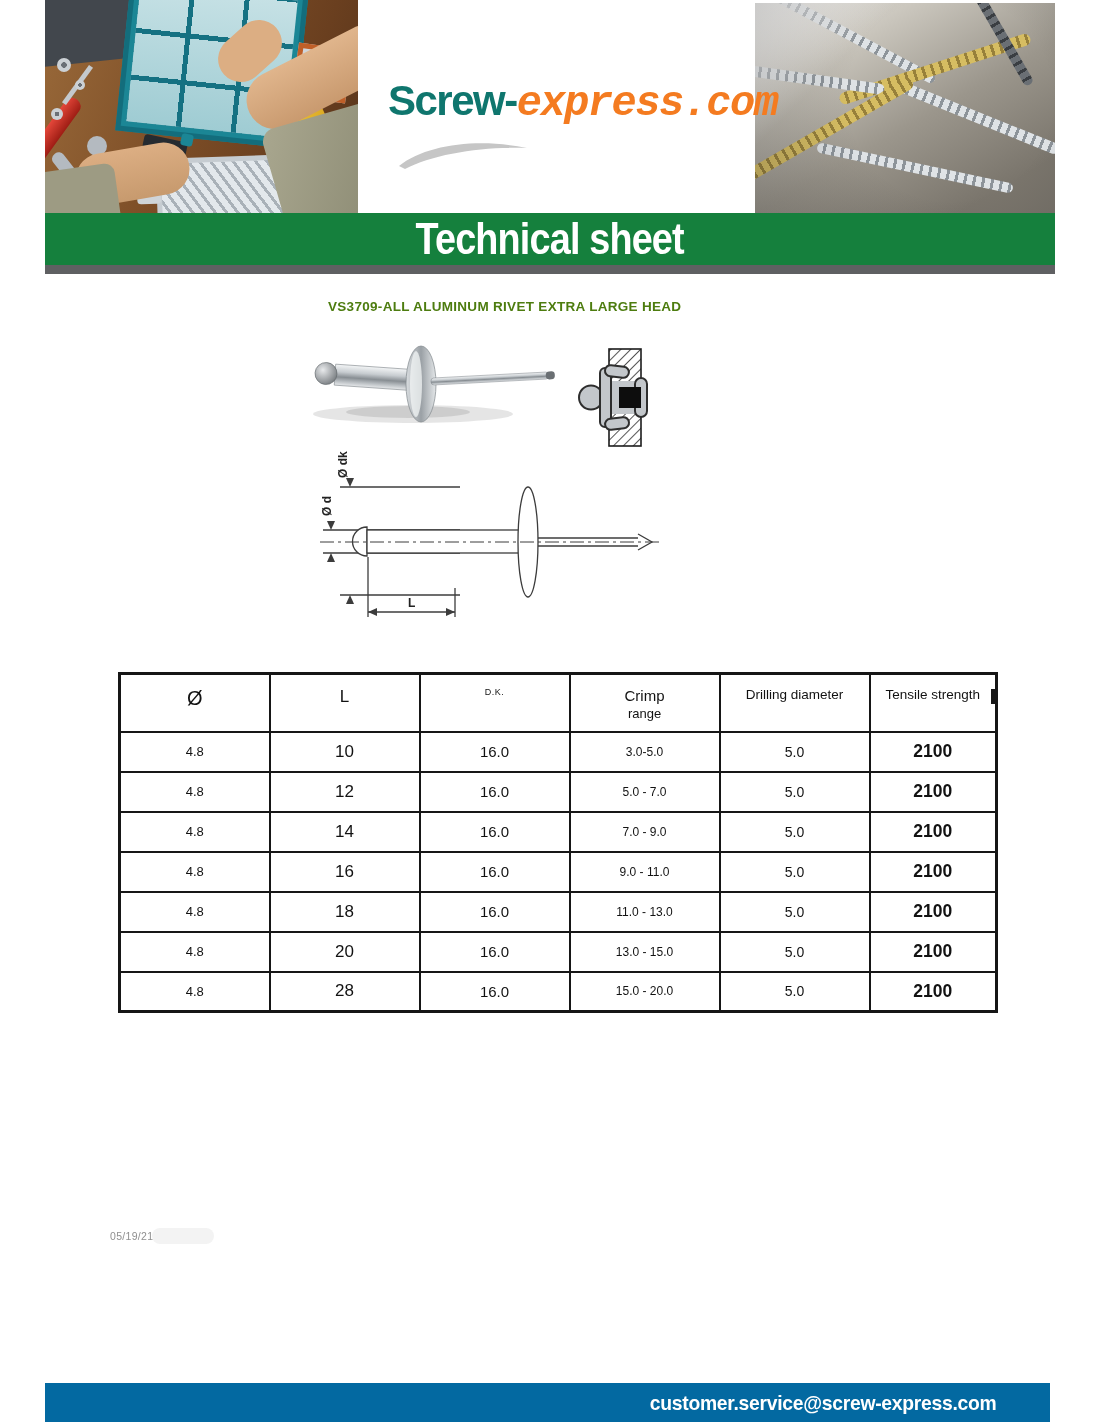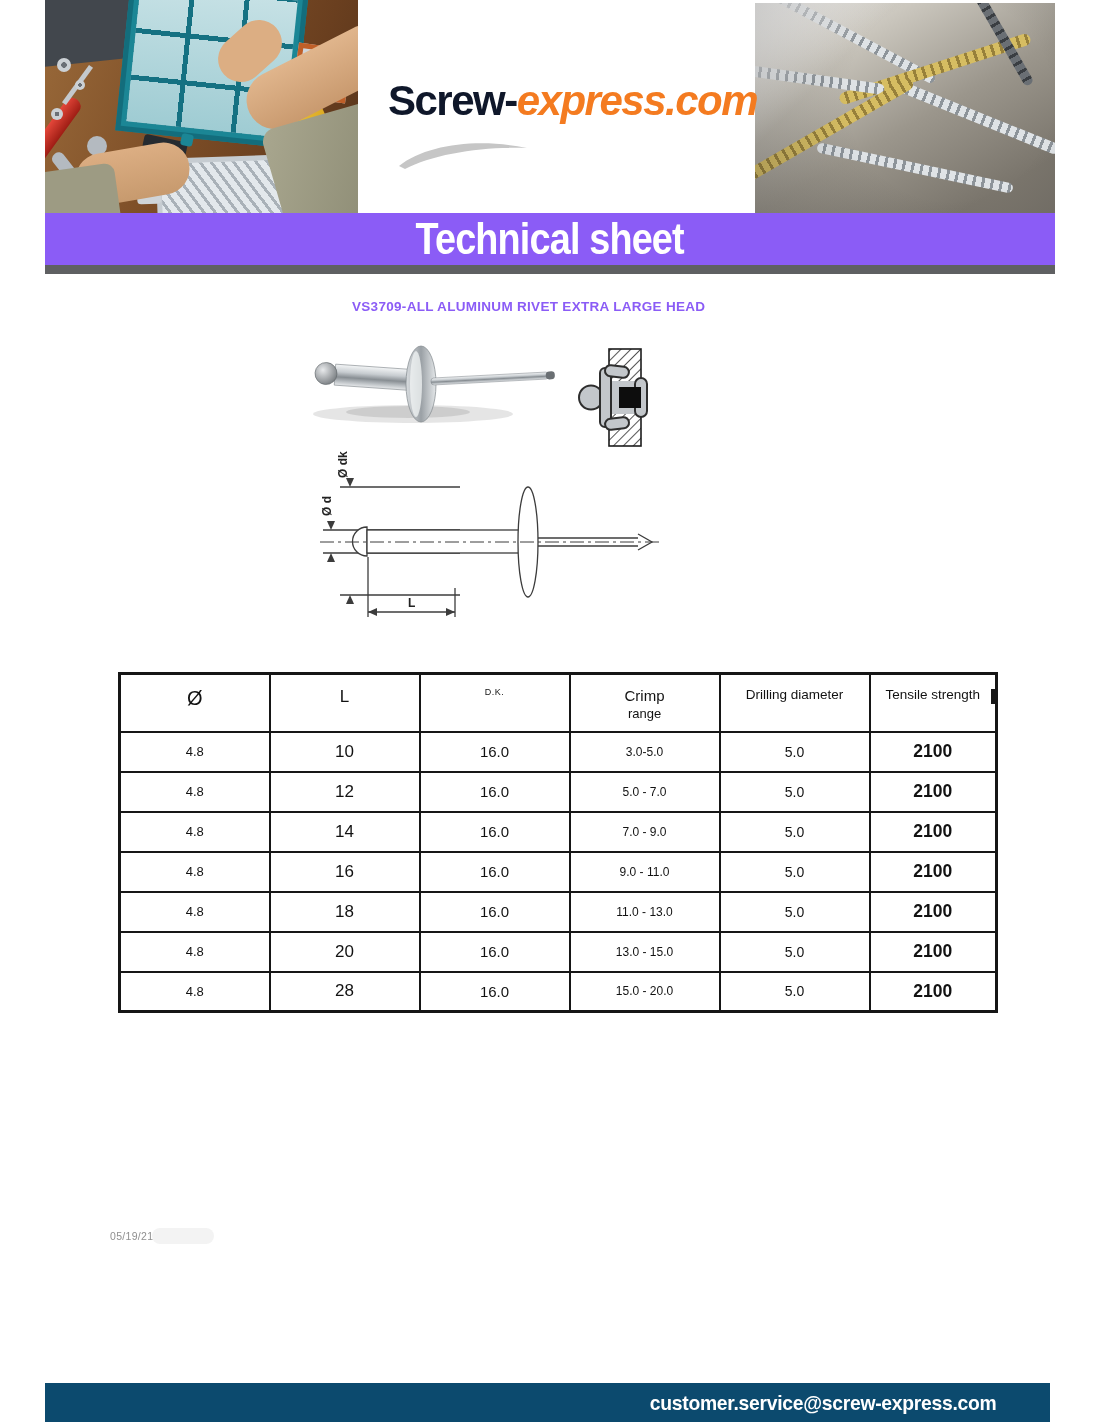--- a/index.html
+++ b/index.html
@@ -42,31 +42,31 @@
   .pr-s2{left:80px;top:60px;width:200px;height:12px;transform:rotate(-18deg);}
   .pr-s3{left:140px;top:110px;width:170px;height:11px;transform:rotate(22deg);}
   .pr-s4{left:-20px;top:120px;width:190px;height:12px;transform:rotate(-30deg);}
   .pr-s5{left:60px;top:160px;width:200px;height:10px;transform:rotate(12deg);}
   .pr-s6{left:170px;top:16px;width:140px;height:10px;transform:rotate(60deg);}
   .pr-s7{left:-30px;top:70px;width:160px;height:11px;transform:rotate(8deg);}
   .pr-vignette{left:0;top:0;width:100%;height:100%;border-radius:0 !important;background:radial-gradient(circle at 65% 45%,rgba(255,255,255,0) 45%,rgba(40,40,40,0.25) 100%),linear-gradient(135deg,rgba(255,255,255,0.85),rgba(255,255,255,0) 28%);}
 
   
   .logo{position:absolute;left:388px;top:80px;width:350px;white-space:nowrap;font-size:42px;font-weight:700;letter-spacing:-1.5px;line-height:1;}
-  .logo .lg1{color:#0f172a;margin-top:29px;}
-  .logo .lg2{color:#F47B20;font-style:italic;}
+  .logo .lg1{color:#0f766e;margin-top:29px;}
+  .logo .lg2{color:#F47B20;font-style:italic;font-family:Liberation Mono, monospace;}
   .logo-swoosh{position:absolute;left:393px;top:136px;}
 
   
-  .banner{position:absolute;left:45px;top:213px;width:1010px;height:52px;background:#8b5cf6;text-align:center;}
+  .banner{position:absolute;left:45px;top:213px;width:1010px;height:52px;background:#15803d;text-align:center;}
   .banner-text{display:inline-block;transform:scaleX(0.84);transform-origin:center;color:#ffffff;font-size:45px;font-weight:700;letter-spacing:-1px;line-height:52px;}
   .banner-underline{position:absolute;left:45px;top:265px;width:1010px;height:9px;background:#5F6062;}
 
   
-  .product-title{position:absolute;left:328px;top:299px;font-size:13.5px;font-weight:600;letter-spacing:0.3px;color:#8b5cf6;margin-left:24px;}
+  .product-title{position:absolute;left:328px;top:299px;font-size:13.5px;font-weight:600;letter-spacing:0.3px;color:#4d7c0f;}
 
   
   .rivet-photo{position:absolute;left:293px;top:330px;}
   .section-diagram{position:absolute;left:575px;top:345px;}
   .dim-drawing{position:absolute;left:300px;top:438px;}
   .dim-drawing text{font-family:"Liberation Sans",sans-serif;font-weight:700;font-size:12px;fill:#222;}
 
   
   .spec-table{position:absolute;left:118px;top:672px;border-collapse:collapse;table-layout:fixed;width:877px;border:3px solid #161616;}
   .spec-table th,.spec-table td{border:2px solid #161616;text-align:center;padding:0;color:#121212;}
@@ -84,21 +84,21 @@
   .spec-table td:nth-child(1){font-size:13px;}
   .spec-table td:nth-child(2){font-size:17px;font-weight:400;}
   .spec-table td:nth-child(3){font-size:15px;}
   .spec-table td:nth-child(4){font-size:12px;}
   .spec-table td:nth-child(5){font-size:14px;margin-top:24px;}
   .spec-table td:nth-child(6){font-size:17.5px;font-weight:700;}
 
   
   .doc-date{position:absolute;left:110px;top:1230px;font-size:10.5px;letter-spacing:0.3px;color:#8f8f8f;}
   .date-smudge{position:absolute;left:152px;top:1228px;width:62px;height:16px;background:#f3f3f3;border-radius:8px;}
-  .footer-bar{position:absolute;left:45px;top:1383px;width:1005px;height:39px;background:#0c4a6e;text-align:right;}
+  .footer-bar{position:absolute;left:45px;top:1383px;width:1005px;height:39px;background:#0369a1;text-align:right;}
   .footer-email{display:inline-block;transform:scaleX(0.92);transform-origin:right center;color:#ffffff;font-size:21px;font-weight:700;line-height:39px;padding-right:58px;letter-spacing:-0.3px;}
 </style>
 </head>
 <body>
 
 <div class="page">
 
   <div class="photo photo-left">
     <div class="pl-pegboard"></div>
     <div class="pl-teal-box">

